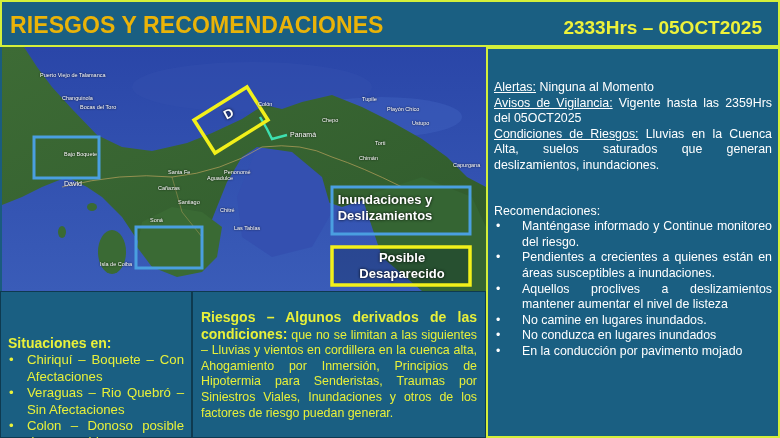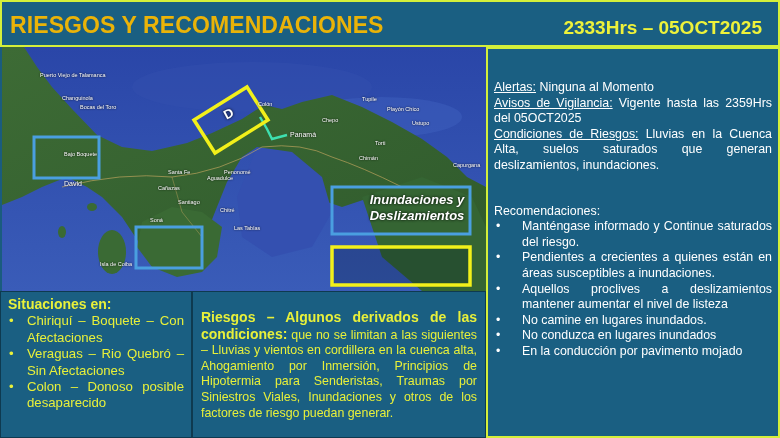--- a/index.html
+++ b/index.html
@@ -38,21 +38,21 @@
   .rec-title { margin-top: 30px; }
   .rec-list { list-style: none; }
   .rec-list li { position: relative; padding-left: 28px; text-align: justify; }
   .rec-list li::before { content: "•"; position: absolute; left: 2px; top: 0; }
 
   .situaciones {
     position: absolute; left: 0; top: 291px; width: 192px; height: 147px;
     background: #1a5f82; border: 1px solid #0e3a50;
     padding: 4px 7px; color: #e8f03a; font-size: 13.2px; line-height: 16.4px;
   }
-  .situaciones .st-title { font-weight: bold; font-size: 14px; margin-bottom: 1px; }
+  .situaciones .st-title { font-weight: bold; font-size: 14px; margin-bottom: 1px; margin-top: 39px; }
   .situaciones ul { list-style: none; }
   .situaciones li { position: relative; padding-left: 19px; text-align: justify; }
   .situaciones li::before { content: "•"; position: absolute; left: 1px; top: 0; }
 
   .riesgos {
     position: absolute; left: 192px; top: 291px; width: 294px; height: 147px;
     background: #1a5f82; border: 1px solid #0e3a50;
     padding: 18px 8px 0 8px; color: #e8f03a; font-size: 12.4px; line-height: 15.6px;
     text-align: justify;
   }
@@ -112,21 +112,22 @@
     <polygon points="192,73 245,40 266,73 213,106" fill="none" stroke="#f2f01a" stroke-width="3.5"></polygon>
 
     <rect x="32" y="90" width="65" height="41" fill="none" stroke="#4a9fe0" stroke-width="3"></rect>
     <rect x="134" y="180" width="66" height="41" fill="none" stroke="#4a9fe0" stroke-width="3"></rect>
     <rect x="330" y="140" width="138" height="47" fill="none" stroke="#4a9fe0" stroke-width="3"></rect>
     <rect x="330" y="200" width="138" height="38" fill="rgba(0,20,40,0.25)" stroke="#f2f01a" stroke-width="3.5"></rect>
   </svg>
 
   <span class="overlay-text" style="left:222px;top:59px;font-size:13px;transform:rotate(-28deg);">D</span>
 
-  <div class="overlay-text" style="left:350px;top:145px;width:130px;font-style:italic;">Inundaciones y Deslizamientos</div>
+  <div class="overlay-text" style="left:318px;top:145px;width:130px;">Inundaciones y Deslizamientos</div>
+  <div class="overlay-text" style="left:345px;top:203px;width:110px;">Posible Desaparecido</div>
 
   <span class="map-label" style="left:38px;top:25px;">Puerto Viejo de Talamanca</span>
   <span class="map-label" style="left:60px;top:48px;">Changuinola</span>
   <span class="map-label" style="left:78px;top:57px;">Bocas del Toro</span>
   <span class="map-label" style="left:62px;top:104px;">Bajo Boquete</span>
   <span class="map-label" style="left:62px;top:133px;font-size:7px;">David</span>
   <span class="map-label" style="left:166px;top:122px;">Santa Fe</span>
   <span class="map-label" style="left:222px;top:122px;">Penonomé</span>
   <span class="map-label" style="left:156px;top:138px;">Cañazas</span>
   <span class="map-label" style="left:176px;top:152px;">Santiago</span>
@@ -152,21 +153,21 @@
   </p>
   <p>
     <span class="u">Avisos de Vigilancia:</span><span> Vigente hasta las 2359Hrs del 05OCT2025</span>
   </p>
   <p>
     <span class="u">Condiciones de Riesgos:</span><span> Lluvias en la Cuenca Alta, suelos saturados que generan deslizamientos, inundaciones.</span>
   </p>
 
   <div class="rec-title">Recomendaciones:</div>
   <ul class="rec-list">
-    <li>Manténgase informado y Continue saturados del riesgo.</li>
+    <li>Manténgase informado y Continue monitoreo del riesgo.</li>
     <li>Pendientes a crecientes a quienes están en áreas susceptibles a inundaciones.</li>
     <li>Aquellos proclives a deslizamientos mantener aumentar el nivel de listeza</li>
     <li>No camine en lugares inundados.</li>
     <li>No conduzca en lugares inundados</li>
     <li>En la conducción por pavimento mojado</li>
   </ul>
 </div>
 
 <div class="situaciones">
   <div class="st-title">Situaciones en:</div>

